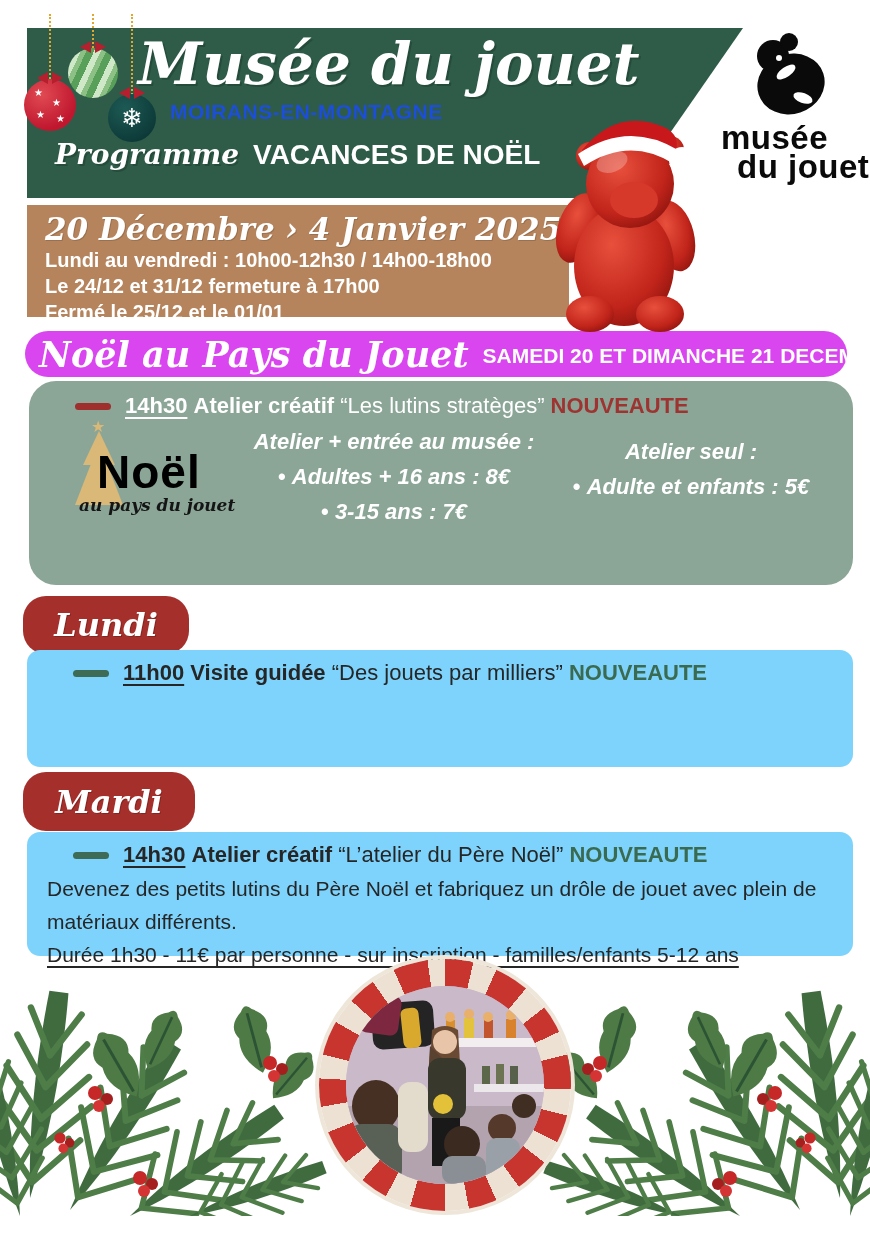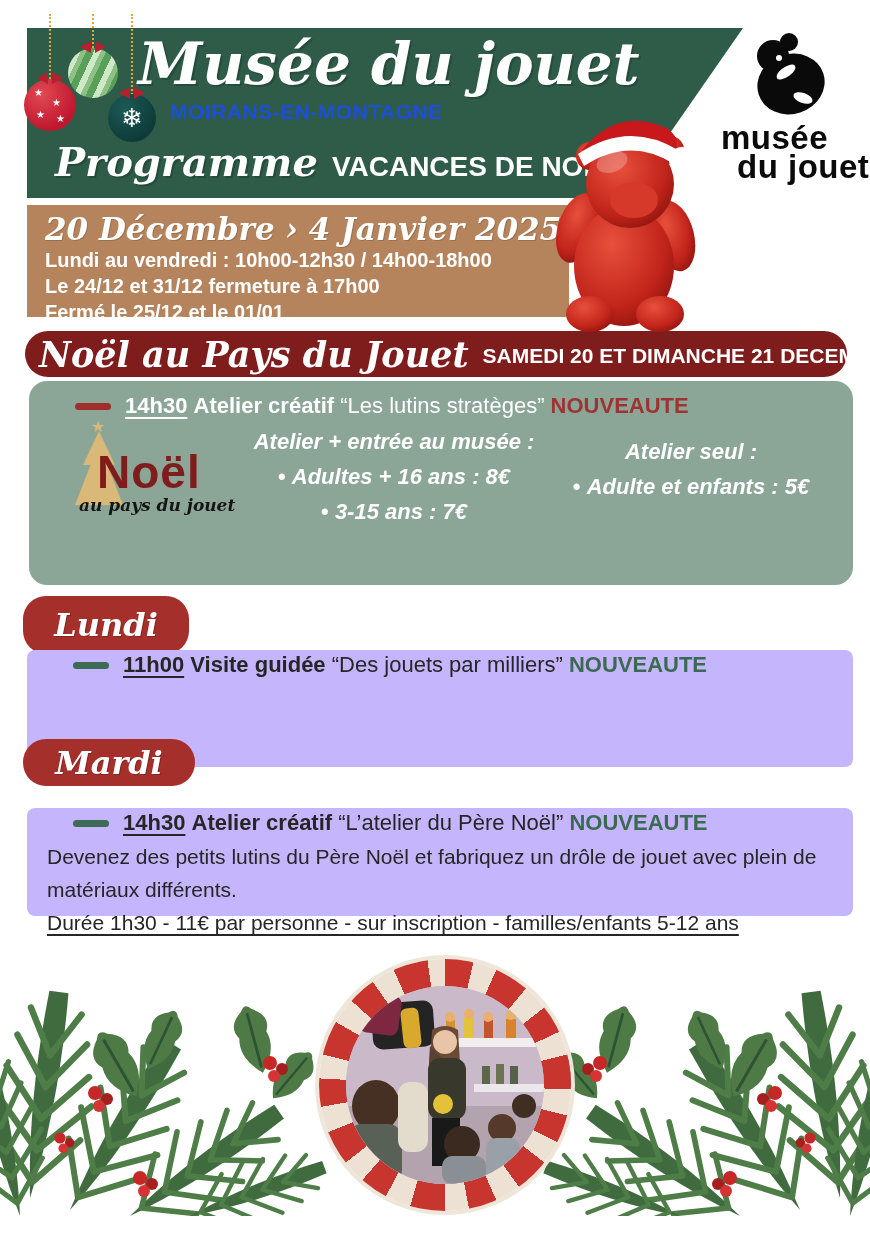--- a/index.html
+++ b/index.html
@@ -7,21 +7,21 @@
         font-family:"Liberation Sans",sans-serif;}
   .abs{position:absolute;}
 
   
   .header{left:27px;top:28px;width:716px;height:170px;background:#2e5c49;
           clip-path:polygon(0 0,100% 0,83.5% 100%,0 100%);z-index:2;}
   .hdr-title{left:138px;top:30px;font-family:"DejaVu Serif",serif;font-style:italic;font-weight:bold;
              font-size:58px;color:#ffffff;white-space:nowrap;z-index:3;text-shadow:2px 2px 0 rgba(0,0,0,.18);}
   .hdr-sub{left:170px;top:100px;font-size:21px;font-weight:bold;color:#1d4ed8;letter-spacing:.5px;z-index:3;}
   .prog-row{left:55px;top:138px;display:flex;align-items:baseline;gap:14px;z-index:3;}
-  .prog-script{font-family:"DejaVu Serif",serif;font-style:italic;font-weight:bold;font-size:40px;color:#fff;
+  .prog-script{font-family:"DejaVu Serif",serif;font-style:italic;font-weight:bold;font-size:28px;color:#fff;
                text-shadow:2px 2px 0 rgba(0,0,0,.18);}
   .prog-caps{font-size:28px;font-weight:bold;color:#fff;}
 
   
   .string{width:0;border-left:2px dotted #e2a62c;z-index:4;}
   .bauble{border-radius:50%;z-index:4;}
   .bauble-red{left:24px;top:79px;width:52px;height:52px;
       background:radial-gradient(circle at 35% 30%,#e04a52,#c0172f 70%);}
   .bauble-red .st{position:absolute;color:#fff;font-size:10px;}
   .bauble-green{left:68px;top:48px;width:50px;height:50px;
@@ -43,65 +43,65 @@
   .teddy{left:548px;top:98px;width:168px;height:238px;z-index:3;}
 
   
   .dates{left:27px;top:205px;width:542px;height:112px;background:#b5845c;z-index:2;
          padding:6px 0 0 18px;box-sizing:border-box;color:#fff;}
   .dates-title{font-family:"DejaVu Serif",serif;font-style:italic;font-weight:bold;font-size:31px;
                text-shadow:1px 1px 0 rgba(0,0,0,.15);}
   .dates-line{font-size:20px;font-weight:bold;line-height:26px;}
 
   
-  .banner{left:25px;top:331px;width:822px;height:46px;background:#7f1d1d;border-radius:23px;z-index:2;
+  .banner{left:25px;top:331px;width:822px;height:46px;background:#d946ef;border-radius:23px;z-index:2;
           display:flex;align-items:center;gap:14px;padding-left:14px;box-sizing:border-box;}
   .banner-title{font-family:"DejaVu Serif",serif;font-style:italic;font-weight:bold;font-size:35px;color:#fff;white-space:nowrap;}
   .banner-sub{font-size:21px;font-weight:bold;color:#fff;white-space:nowrap;padding-top:4px;}
 
   
-  .sage{left:29px;top:381px;width:824px;height:204px;background:#8ba697;border-radius:18px;z-index:2;
+  .sage{left:29px;top:381px;width:824px;height:204px;background:#8ba697;border-radius:27px;z-index:2;
         color:#fff;box-sizing:border-box;padding:12px 20px 0 20px;}
   .head-row{display:flex;align-items:center;gap:10px;font-size:22px;}
   .dash{width:36px;height:7px;border-radius:4px;flex:0 0 auto;margin:0 4px 0 26px;}
   .dash-red{background:#9e2f2d;}
   .dash-green{background:#3d6b55;}
   .b{font-weight:bold;}
   .u{text-decoration:underline;text-decoration-thickness:2px;text-underline-offset:4px;}
   .badge-red{color:#9e3432;font-weight:bold;}
   .badge-green{color:#3a6a50;font-weight:bold;}
   .sage-para{margin-top:8px;font-size:21px;line-height:32px;}
   .price-row{display:flex;margin-top:10px;}
   .noel-logo{width:190px;flex:0 0 auto;position:relative;height:92px;}
   .tree{position:absolute;left:26px;top:14px;width:0;height:0;border-left:24px solid transparent;
         border-right:24px solid transparent;border-bottom:62px solid #d9b878;}
   .tree2{position:absolute;left:34px;top:2px;width:0;height:0;border-left:16px solid transparent;
         border-right:16px solid transparent;border-bottom:34px solid #d9b878;}
   .tree-star{position:absolute;left:42px;top:-12px;color:#d9b878;font-size:16px;}
-  .noel-word{position:absolute;left:48px;top:16px;font-size:46px;font-weight:900;color:#7f1d1d;letter-spacing:1px;}
+  .noel-word{position:absolute;left:48px;top:16px;font-size:46px;font-weight:900;color:#000000;letter-spacing:1px;}
   .noel-sub{position:absolute;left:30px;top:66px;font-family:"DejaVu Serif",serif;font-style:italic;
             font-weight:bold;font-size:17px;color:#151515;white-space:nowrap;}
   .price-col{font-style:italic;font-weight:bold;text-align:center;}
   .price-col1{width:310px;font-size:22px;}
   .price-col2{flex:1;font-size:22px;padding-top:10px;}
   .price-item{margin-top:9px;font-size:22px;}
   .price-item:before{content:"•  ";font-style:normal;}
 
   
   .pill{background:#a52f2b;border-radius:23px;color:#fff;z-index:2;display:flex;align-items:center;
         justify-content:center;font-family:"DejaVu Serif",serif;font-style:italic;font-weight:bold;font-size:32px;
         text-shadow:1px 1px 0 rgba(0,0,0,.2);}
   .pill-lundi{left:23px;top:596px;width:166px;height:58px;}
-  .pill-mardi{left:23px;top:739px;width:172px;height:47px;}
-
-  
-  .tanblk{background:#c4b5fd;border-radius:8px;z-index:2;color:#262626;box-sizing:border-box;
-          padding:2px 20px 0 20px;}
+  .pill-mardi{left:23px;top:772px;width:172px;height:59px;}
+
+  
+  .tanblk{background:#7dd3fc;border-radius:13px;z-index:2;color:#262626;box-sizing:border-box;
+          padding:10px 20px 0 20px;}
   .tan-lundi{left:27px;top:650px;width:826px;height:117px;}
-  .tan-mardi{left:27px;top:808px;width:826px;height:108px;}
+  .tan-mardi{left:27px;top:832px;width:826px;height:124px;}
   .tan-para{margin-top:4px;font-size:21px;line-height:33px;}
 
   
   .decor{left:0;top:948px;width:870px;height:268px;z-index:1;}
   .wreath{left:319px;top:959px;width:252px;height:252px;border-radius:50%;z-index:3;
           background:repeating-conic-gradient(#c8342e 0 13deg,#ece1d2 13deg 24deg,#c8342e 24deg 40deg,#ece1d2 40deg 52deg);
           display:flex;align-items:center;justify-content:center;box-shadow:0 0 0 4px #efe6da;}
   .photo{width:198px;height:198px;border-radius:50%;overflow:hidden;background:#c9b9c9;}
 </style>
 </head>

